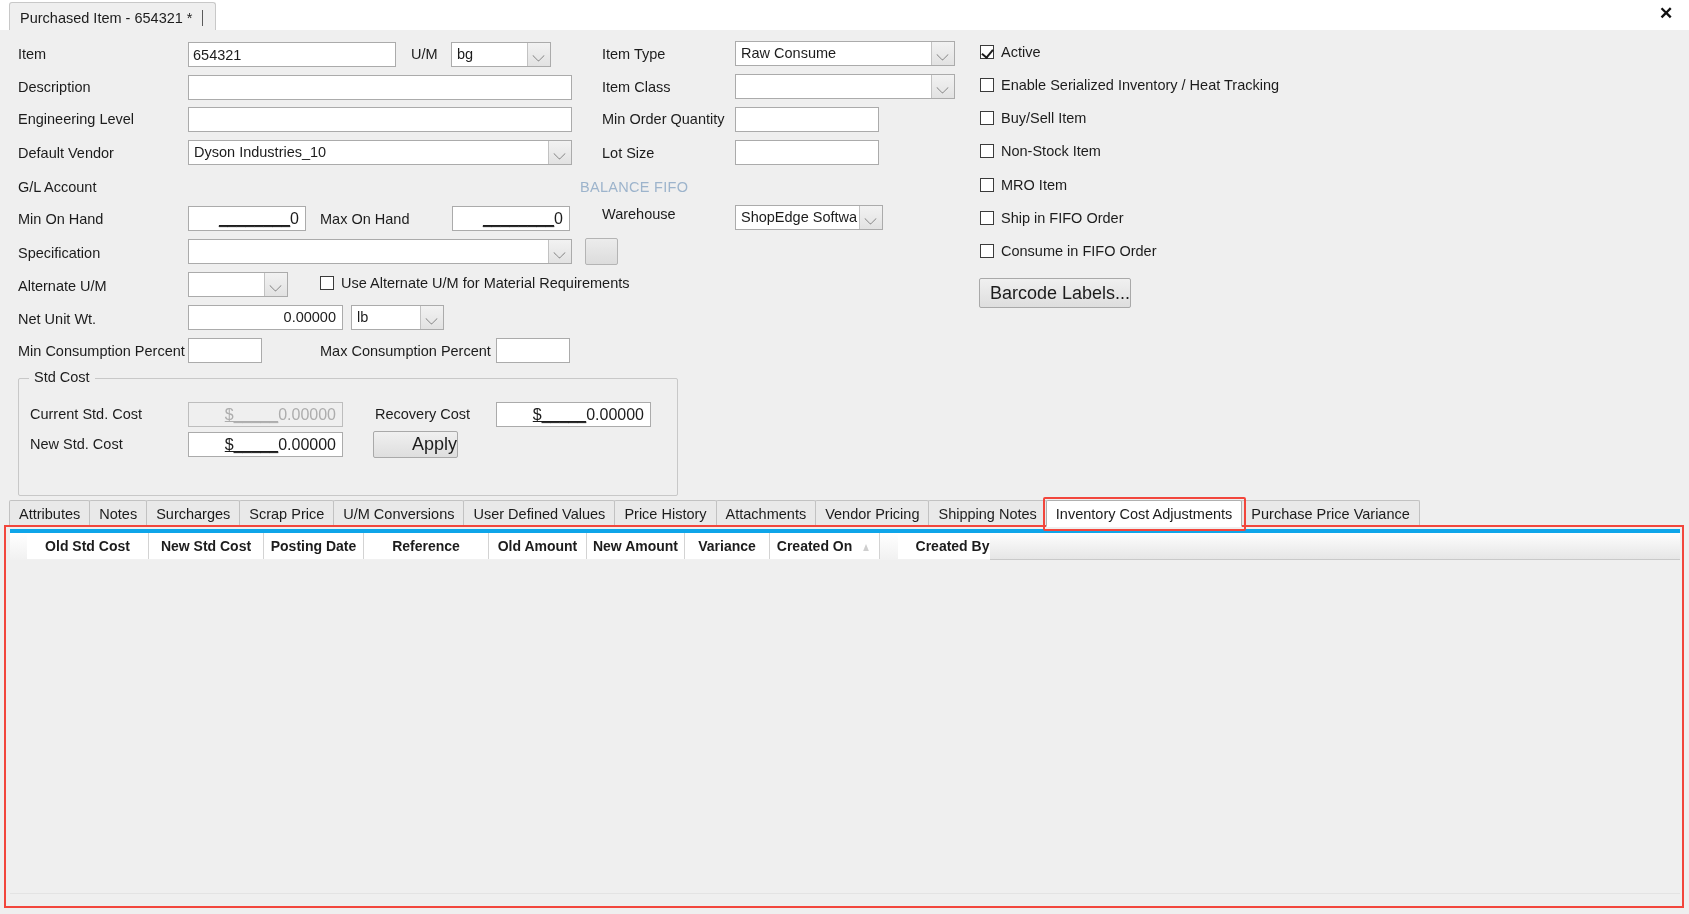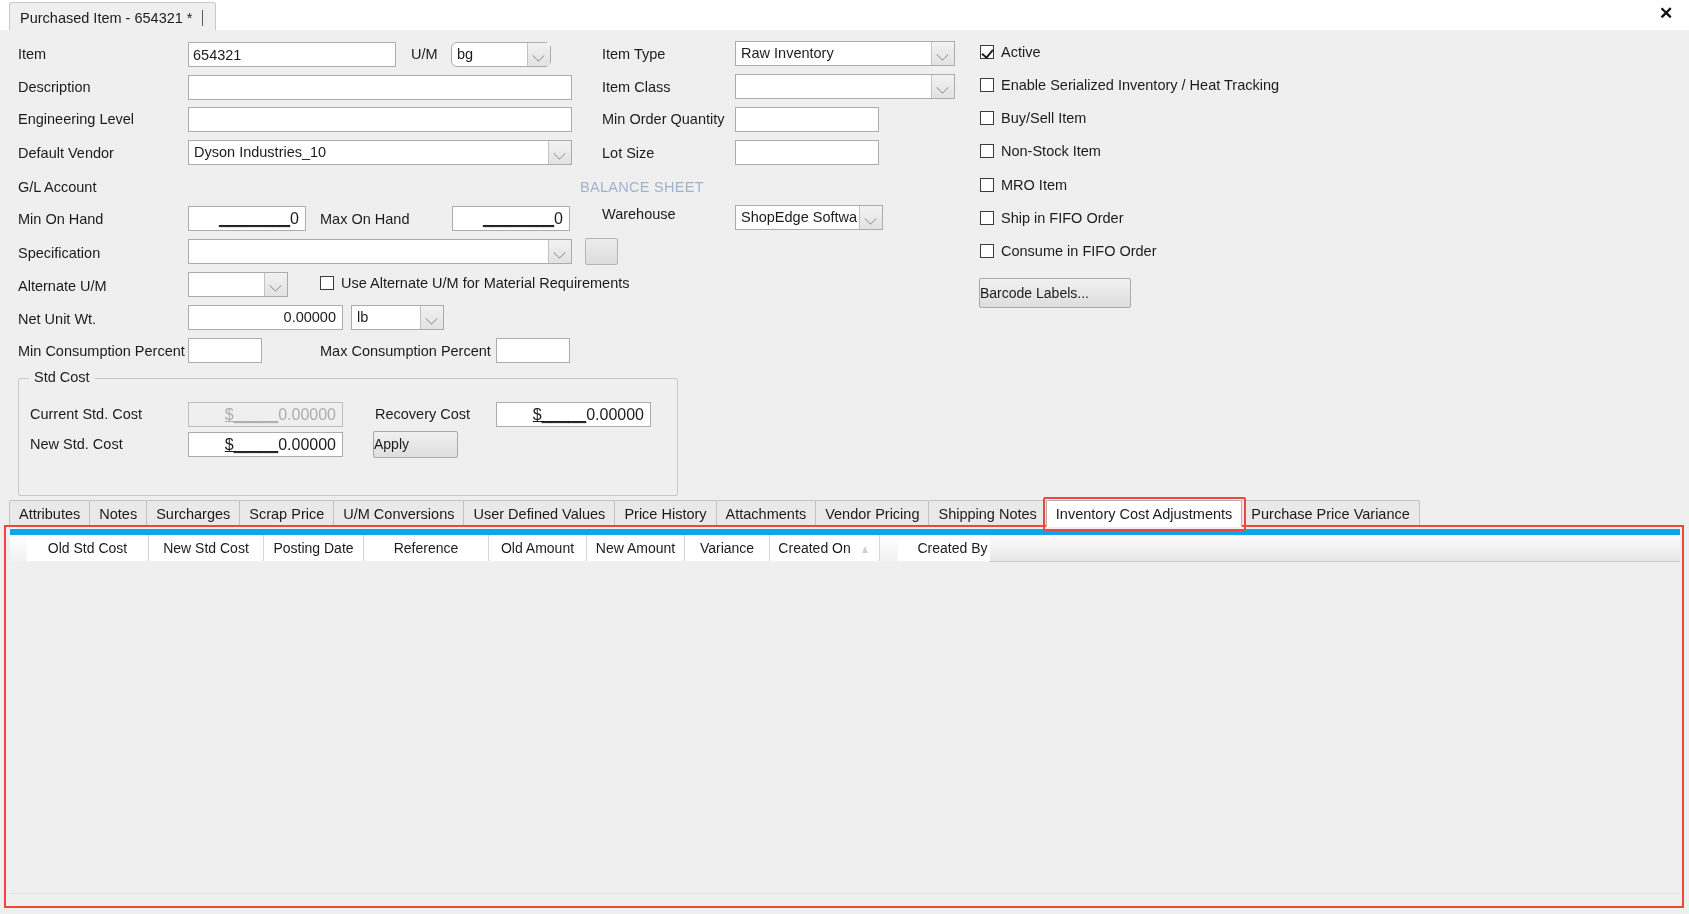--- a/index.html
+++ b/index.html
@@ -92,21 +92,21 @@
     border-right:2px solid #1c1c1c;border-bottom:2px solid #1c1c1c;
     transform:rotate(40deg);
   }
   .cbrow .cblabel{font-size:14.5px;color:#1c1c1c;}
 
   
   .btn3d{
     position:absolute;box-sizing:border-box;
     background:linear-gradient(#f0f0f0,#dedede);
     border:1px solid #a9a9a9;border-radius:2px;
-    font-size:14px;color:#1c1c1c;text-align:left;cursor:pointer;
+    font-size:18px;color:#1c1c1c;text-align:right;cursor:pointer;
     font-family:"Liberation Sans", sans-serif;
   }
   .btn-blank{
     position:absolute;box-sizing:border-box;
     background:linear-gradient(#ececec,#dcdcdc);
     border:1px solid #b4b4b4;border-radius:2px;
   }
 
   
   .group{
@@ -142,21 +142,22 @@
   }
 
   
   .gridwrap{
     position:absolute;left:4px;top:525px;width:1680px;height:383px;
     box-sizing:border-box;border:2.5px solid #f2463c;background:#efefef;
   }
   .grid{
     position:absolute;left:4px;top:2px;right:2px;bottom:6px;
     background:#eab308;
-    border-top:6px solid #0ea5e9;
+    border-top:4px solid #0ea5e9;
+    font-weight:bold;
   }
   .gridhead{
     position:absolute;left:0;top:0;width:100%;height:27px;
     background:linear-gradient(#ffffff,#f1f1f1);
     border-bottom:1px solid #c9c9c9;
   }
   .hcell{
     position:absolute;top:0;height:26px;line-height:26px;
     box-sizing:border-box;
     text-align:center;font-size:14px;color:#1c1c1c;
@@ -201,21 +202,21 @@
     <div class="lbl" style="left:18px;top:181px;">Min On Hand</div>
     <div class="lbl" style="left:320px;top:181px;">Max On Hand</div>
     <div class="lbl" style="left:18px;top:215px;">Specification</div>
     <div class="lbl" style="left:18px;top:248px;">Alternate U/M</div>
     <div class="lbl" style="left:18px;top:281px;">Net Unit Wt.</div>
     <div class="lbl" style="left:18px;top:313px;">Min Consumption Percent</div>
     <div class="lbl" style="left:320px;top:313px;">Max Consumption Percent</div>
     <div class="lbl" style="left:411px;top:16px;">U/M</div>
 
     <input class="tb" style="left: 188px; top: 12px; width: 208px;" value="654321">
-    <div class="combo" style="left:451px;top:12px;width:100px;border-radius:6px;">
+    <div class="combo" style="left:451px;top:12px;width:100px;">
       <div class="val">bg</div>
       <div class="btn"></div>
     </div>
 
     <input class="tb" style="left: 188px; top: 45px; width: 384px;" value="">
     <input class="tb" style="left: 188px; top: 77px; width: 384px;" value="">
 
     <div class="combo" style="left:188px;top:110px;width:384px;">
       <div class="val">Dyson Industries_10</div>
       <div class="btn"></div>
@@ -251,25 +252,25 @@
       <div class="btn"></div>
     </div>
 
     <input class="tb" style="left: 188px; top: 308px; width: 74px;" value="">
     <input class="tb" style="left: 496px; top: 308px; width: 74px;" value="">
 
     <div class="lbl" style="left:602px;top:16px;">Item Type</div>
     <div class="lbl" style="left:602px;top:49px;">Item Class</div>
     <div class="lbl" style="left:602px;top:81px;">Min Order Quantity</div>
     <div class="lbl" style="left:602px;top:115px;">Lot Size</div>
-    <div class="lbl dim" style="left:580px;top:149px;">BALANCE SHEET</div>
+    <div class="lbl dim" style="left:580px;top:149px;">BALANCE FIFO</div>
     <div class="lbl" style="left:602px;top:176px;">Warehouse</div>
 
     <div class="combo" style="left:735px;top:11px;width:220px;">
-      <div class="val">Raw Inventory</div>
+      <div class="val">Raw Consume</div>
       <div class="btn"></div>
     </div>
     <div class="combo" style="left:735px;top:44px;width:220px;">
       <div class="val"></div>
       <div class="btn"></div>
     </div>
     <input class="tb" style="left: 735px; top: 77px; width: 144px;" value="">
     <input class="tb" style="left: 735px; top: 110px; width: 144px;" value="">
     <div class="combo" style="left:735px;top:175px;width:148px;">
       <div class="val">ShopEdge Software</div>

